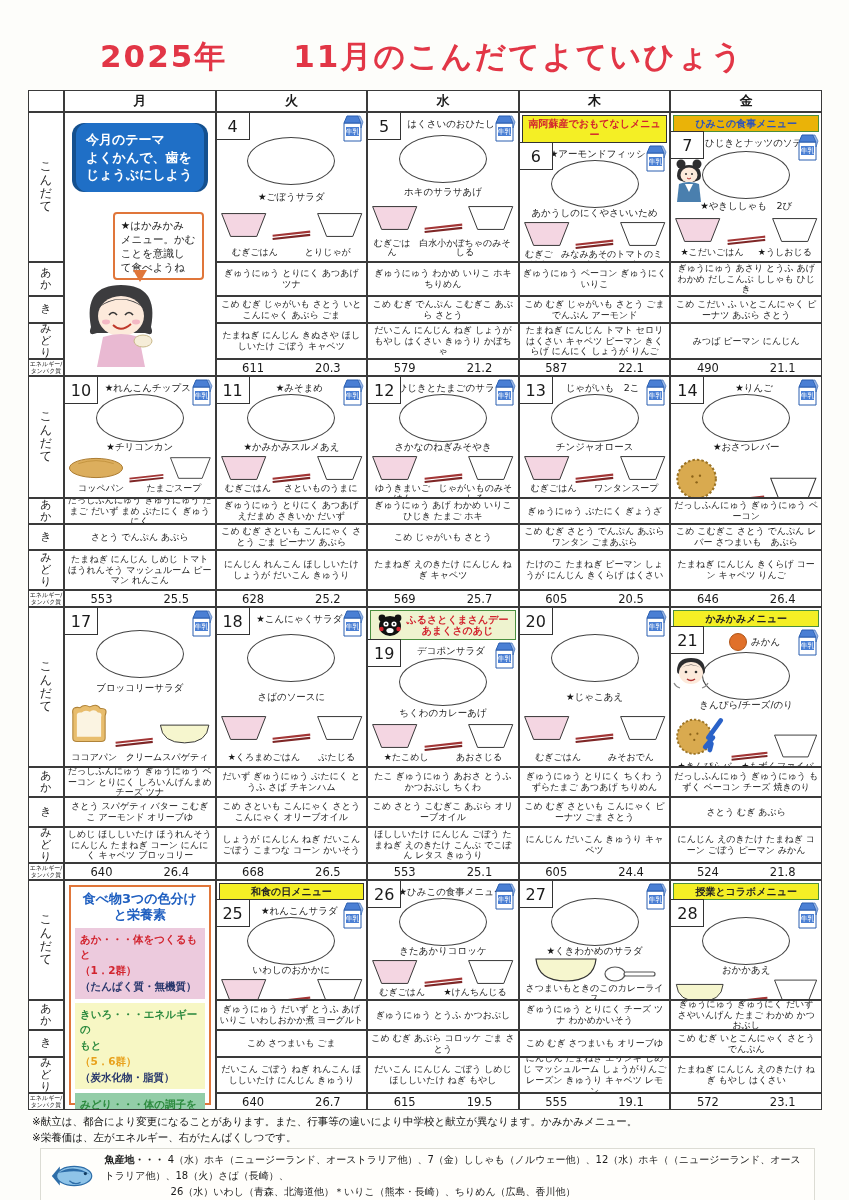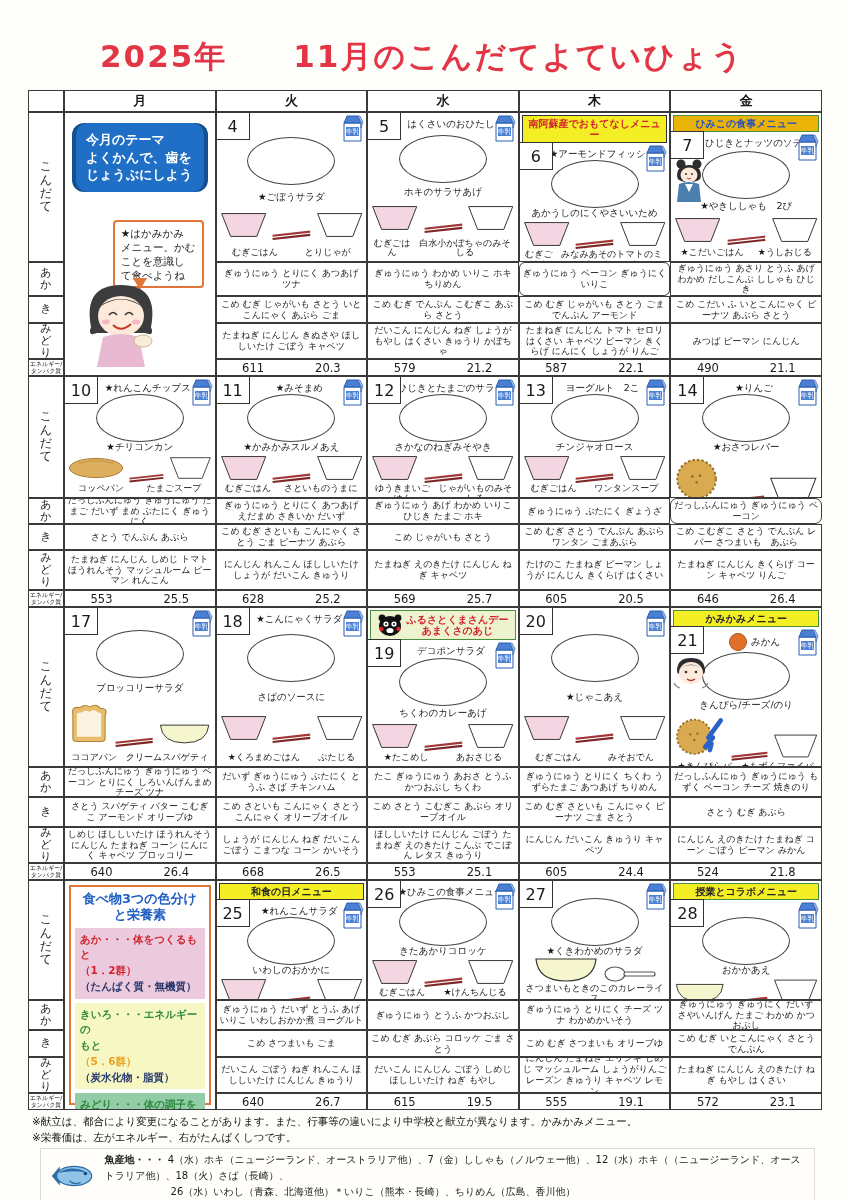--- a/index.html
+++ b/index.html
@@ -37,21 +37,21 @@
   .plate{width:86px;height:46px;border:1.3px solid #444;border-radius:50%;background:#fff;flex:0 0 auto;}
   .bowls{display:flex;align-items:flex-end;justify-content:center;gap:4px;width:100%;}
   .bowl-labels{display:flex;width:100%;justify-content:space-around;gap:2px;}
   .bowl-labels span{font-size:9px;line-height:1.08;text-align:center;}
   .char-left{position:absolute;left:0px;top:26px;z-index:3;}
   
   .theme-cell{display:flex;flex-direction:column;padding:6px 5px;}
   .scroll{background:#1f6fc6;color:#fff;border-radius:12px;padding:8px 10px;font-size:13px;font-weight:bold;
        line-height:1.35;white-space:pre-line;position:relative;box-shadow:-4px 0 0 #14508f,4px 0 0 #14508f;margin:4px 6px 0 6px;}
   .bubble{align-self:flex-end;background:#fff;border:2px solid #e0763a;border-radius:4px;font-size:10.5px;
-       line-height:1.35;padding:4px 6px;margin:28px 6px 0 0;white-space:pre-line;position:relative;}
+       line-height:1.35;padding:4px 6px;margin:20px 6px 0 0;white-space:pre-line;position:relative;}
   .bubble:after{content:"";position:absolute;left:18px;bottom:-11px;border:7px solid transparent;
        border-top:12px solid #e0763a;}
   .girl{position:absolute;left:8px;bottom:4px;}
   
   .legend-wrap{display:flex;align-items:stretch;justify-content:center;padding:4px;height:100%;box-sizing:border-box;}
   .legend-box{border:2px solid #e0763a;background:#fff;flex:1;padding:4px 4px;display:flex;flex-direction:column;gap:4px;}
   .legend-title{color:#1f5fc0;font-weight:bold;font-size:13px;text-align:center;line-height:1.25;white-space:pre-line;}
   .legend-sec{padding:4px 5px;font-size:10.5px;font-weight:bold;line-height:1.5;}
   .legend-sec .head{white-space:pre-line;}
   .sec-aka{background:#eccadd;}
@@ -235,21 +235,21 @@
               <svg width="58" height="32" viewBox="0 0 58 32">
     <polygon points="2,2 56,2 45,30 13,30" fill="#fff" stroke="#333" stroke-width="1.2"></polygon>
               </svg>
             </div>
             <div class="bowl-labels">
               <span>むぎごはん</span>
               <span>みなみあそのトマトのミネストローネ</span>
             </div>
           </div>
         </div>
-        <div class="ing aka-cell" style="grid-area: 2 / 5; border-radius: 6px;">ぎゅうにゅう ベーコン ぎゅうにく いりこ</div>
+        <div class="ing aka-cell" style="grid-area: 2 / 5;">ぎゅうにゅう ベーコン ぎゅうにく いりこ</div>
         <div class="ing ki-cell" style="grid-area: 3 / 5;">こめ むぎ じゃがいも さとう ごま でんぷん アーモンド</div>
         <div class="ing mid-cell" style="grid-area: 4 / 5;">たまねぎ にんじん トマト セロリ はくさい キャベツ ピーマン きくらげ にんにく しょうが りんご</div>
         <div class="energy-cell" style="grid-area: 5 / 5;">
           <span>587</span>
           <span>22.1</span>
         </div>
         <div class="day-cell" style="grid-area: 1 / 6;">
           <div class="day-banner" style="color: rgb(42, 82, 190); border-color: rgb(74, 143, 63); background: #eab308;">
             <span style="white-space: pre-line;">ひみこの食事メニュー</span>
           </div>
@@ -454,21 +454,21 @@
           <div class="cell-body">
             <div class="date-box">13</div>
             <svg class="milk" width="23" height="28" viewBox="0 0 23 28">
     <polygon points="3,9 20,9 20,27 3,27" fill="#fff" stroke="#2a5fb0" stroke-width="1"></polygon>
     <polygon points="3,9 6,2 17,2 20,9" fill="#4a7fd4" stroke="#2a5fb0" stroke-width="1"></polygon>
     <polygon points="17,2 20,9 20,14 22,8 19,2" fill="#9db9e8" stroke="#2a5fb0" stroke-width="0.6"></polygon>
     <rect x="5" y="13" width="13" height="9" fill="#4a7fd4"></rect>
     <text x="11.5" y="20" font-size="7" fill="#fff" text-anchor="middle">牛乳</text>
             </svg>
             <div class="dish above">
-              <span>ヨーグルト　2こ</span>
+              <span>じゃがいも　2こ</span>
             </div>
             <div>
               <div class="plate"></div>
             </div>
             <div class="dish">チンジャオロース</div>
             <div class="bowls">
               <svg width="58" height="32" viewBox="0 0 58 32">
     <polygon points="2,2 56,2 45,30 13,30" fill="#f4d6e2" stroke="#333" stroke-width="1.2"></polygon>
               </svg>
               <svg width="50" height="13" viewBox="0 0 50 13">
@@ -519,21 +519,21 @@
               <svg width="50" height="13" viewBox="0 0 50 13">
     <line x1="2" y1="8" x2="48" y2="3" stroke="#a23535" stroke-width="2.6"></line>
     <line x1="2" y1="12" x2="48" y2="7" stroke="#7e2626" stroke-width="2.6"></line>
               </svg>
               <svg width="58" height="32" viewBox="0 0 58 32">
     <polygon points="2,2 56,2 45,30 13,30" fill="#fff" stroke="#333" stroke-width="1.2"></polygon>
               </svg>
             </div>
           </div>
         </div>
-        <div class="ing aka-cell" style="grid-area: 2 / 6; border-radius: 7px;">だっしふんにゅう ぎゅうにゅう ベーコン</div>
+        <div class="ing aka-cell" style="grid-area: 2 / 6;">だっしふんにゅう ぎゅうにゅう ベーコン</div>
         <div class="ing ki-cell" style="grid-area: 3 / 6;">こめ こむぎこ さとう でんぷん レバー さつまいも　あぶら</div>
         <div class="ing mid-cell" style="grid-area: 4 / 6;">たまねぎ にんじん きくらげ コーン キャベツ りんご</div>
         <div class="energy-cell" style="grid-area: 5 / 6;">
           <span>646</span>
           <span>26.4</span>
         </div>
       </div>
       <div class="week-grid" style="grid-template-rows: 160px 30px 30px 36px 17px;">
         <div class="lab" style="grid-area: 1 / 1;">
           <span class="vtext">こんだて</span>

